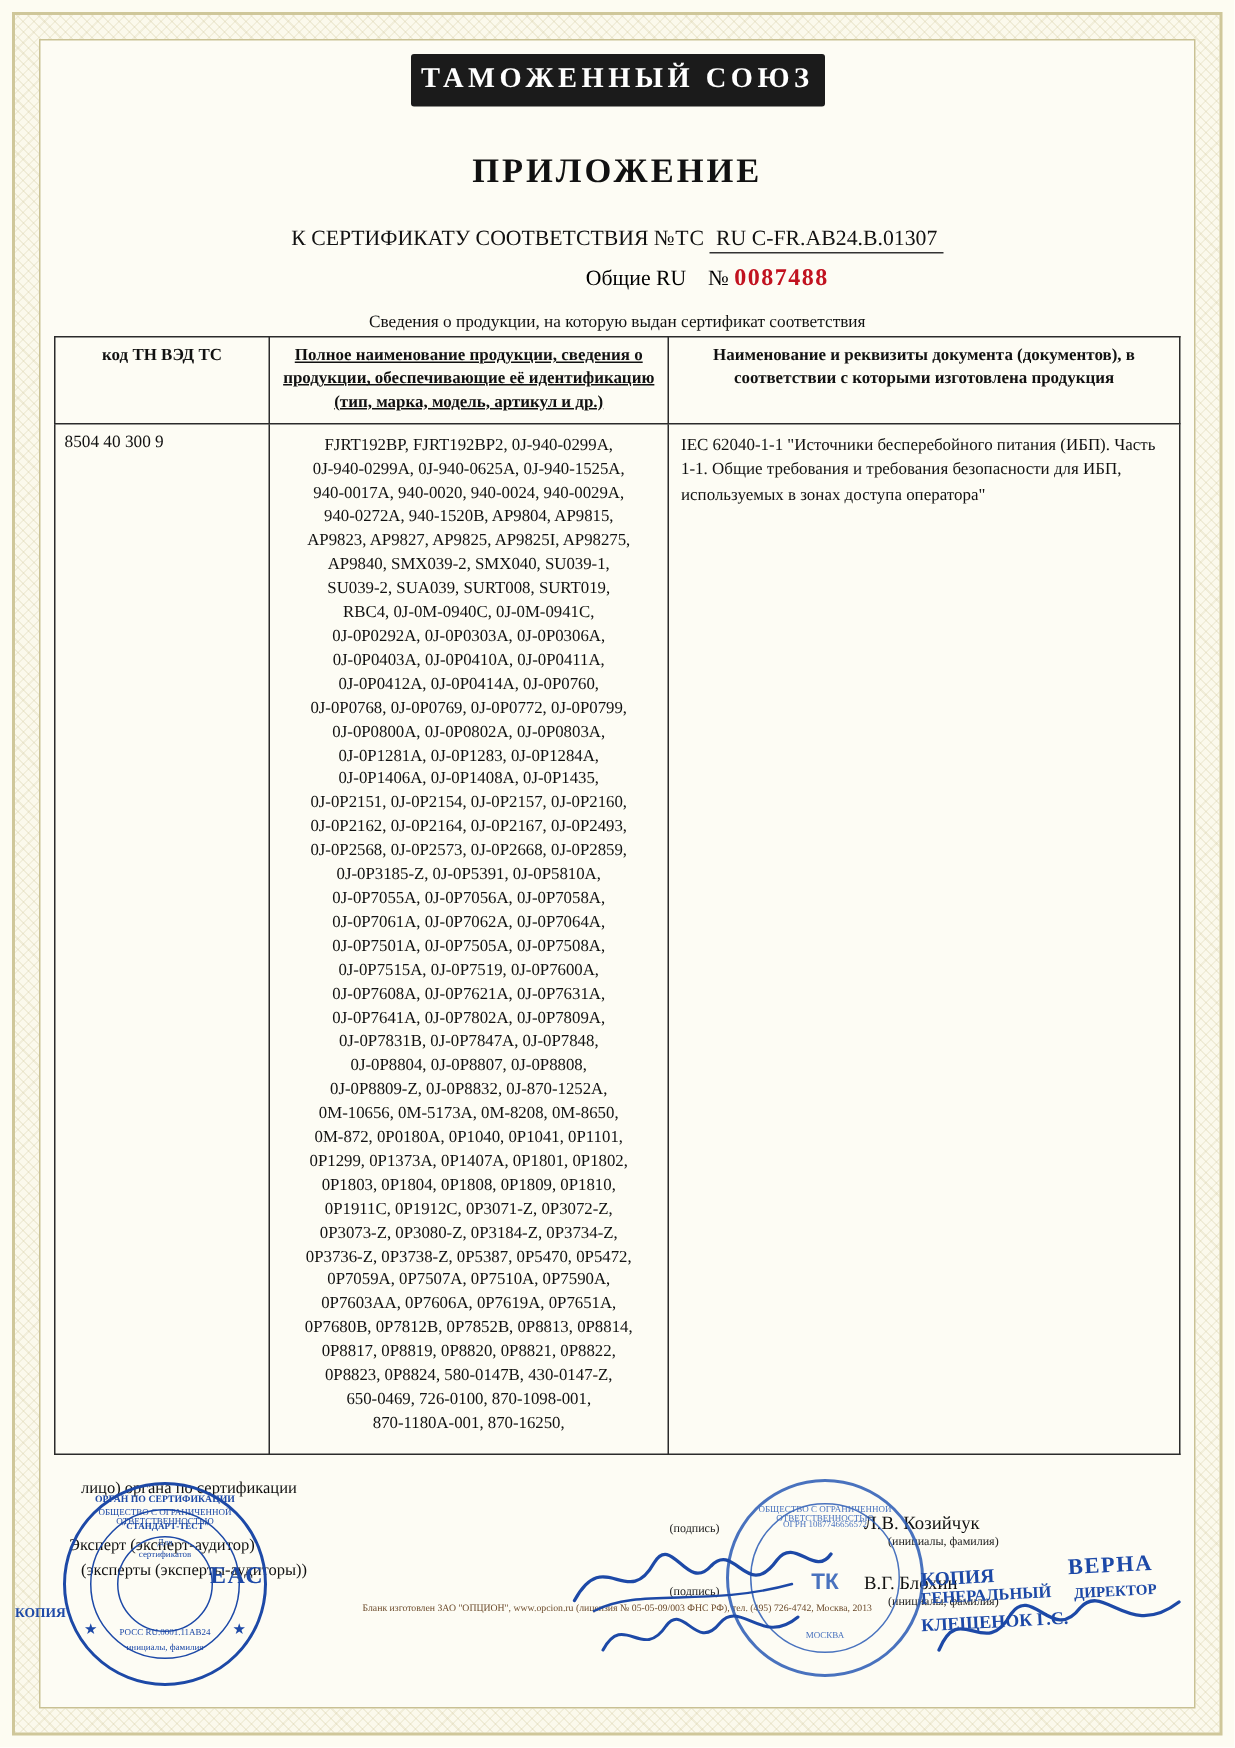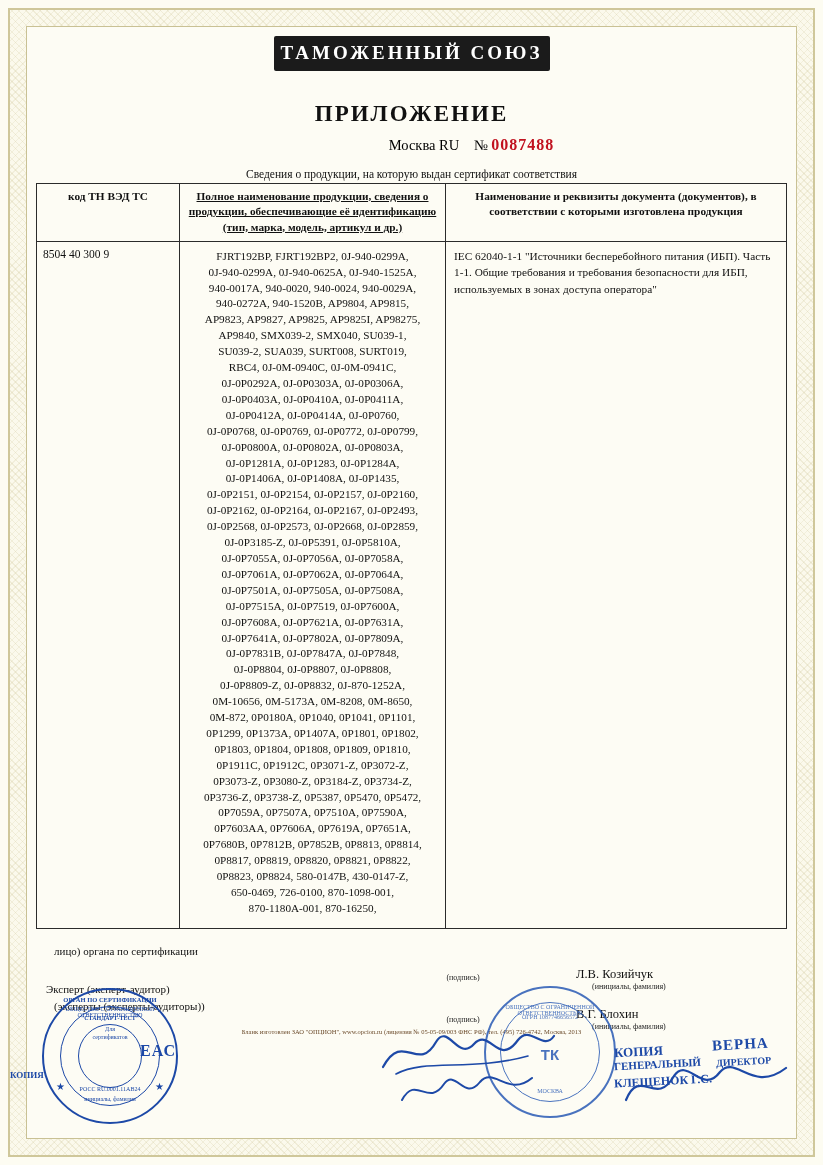--- a/index.html
+++ b/index.html
@@ -356,23 +356,28 @@
   <div class="border-inner"></div>
 
   <div class="content">
 
     <div class="banner-wrap">
       <div class="banner">ТАМОЖЕННЫЙ СОЮЗ</div>
     </div>
 
     <div class="title">ПРИЛОЖЕНИЕ</div>
 
+    <div class="subtitle-row">
+      <span>К СЕРТИФИКАТУ СООТВЕТСТВИЯ</span>
+      <span class="num">№ТС</span>
+      <span class="cert-number">RU C-FR.AB24.B.01307</span>
+    </div>
 
     <div class="series-row">
-      <span>Москва RU</span>
+      <span>Общие RU</span>
       &nbsp;&nbsp;
       <span>№</span>
       <span class="series-num">0087488</span>
     </div>
 
     <div class="prod-caption">Сведения о продукции, на которую выдан сертификат соответствия</div>
 
     <table class="maintable">
       <tbody>
           <tr>

